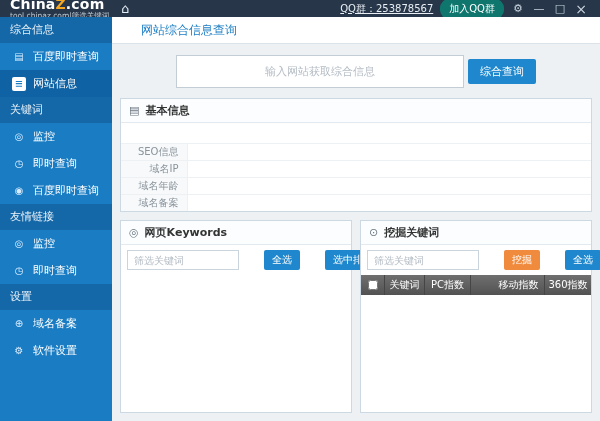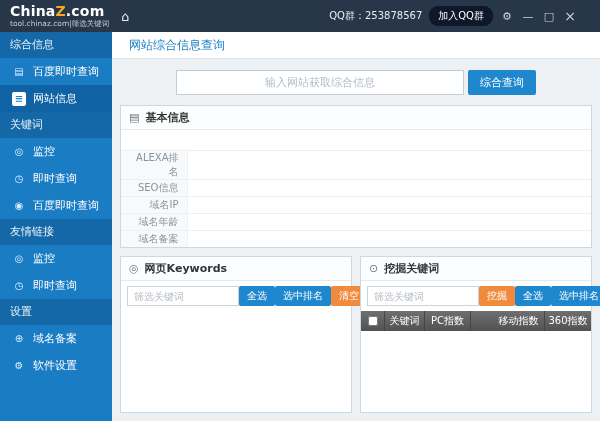--- a/index.html
+++ b/index.html
@@ -1,69 +1,69 @@
 <!DOCTYPE html>
 <html><head>
 <meta charset="utf-8">
 <style>
   * { box-sizing: border-box; margin: 0; padding: 0; }
   html,body { width:600px; height:421px; overflow:hidden; }
   body { font-family:"DejaVu Sans","Liberation Sans",sans-serif; background:#e9eef2; }
   .app { width:600px; height:421px; display:flex; flex-direction:column; }
 
   
-  .titlebar { height:32px; background:#273649; display:flex; align-items:center; padding:0 23px 0 10px; color:#fff; flex-shrink:0; }
+  .titlebar { height:17px; background:#273649; display:flex; align-items:center; padding:0 12px 0 10px; color:#fff; flex-shrink:0; }
   .logo { display:flex; flex-direction:column; justify-content:center; line-height:1.1; }
   .logo-main { font-size:14px; font-weight:bold; letter-spacing:.2px; }
   .logo-z { color:#f7a823; }
   .logo-sub { font-size:7.5px; color:#c3ced8; }
   .home-icon { margin-left:12px; font-size:13px; color:#e6eef5; cursor:pointer; }
   .titlebar-right { margin-left:auto; display:flex; align-items:center; gap:7px; }
-  .qq-label { font-size:10px; color:#e8eef4; }
-  .join-qq { background:#0f172a; color:#fff; border:none; font-size:10px; padding:3px 9px; border-radius:9px; cursor:pointer; font-family:inherit; }
+  .qq-label { font-size:10px; color:#e8eef4;text-decoration:underline; }
+  .join-qq { background:#0f766e; color:#fff; border:none; font-size:10px; padding:3px 9px; border-radius:9px; cursor:pointer; font-family:inherit; }
   .tb-icon { font-size:11px; color:#c9d4de; cursor:pointer; width:14px; text-align:center; }
   .tb-icon.close { font-size:14px; }
 
   
   .main { flex:1; display:flex; min-height:0; }
 
   
   .sidebar { width:112px; background:#1a7dc4; flex-shrink:0; color:#fff; overflow:hidden; }
   .side-section { background:#1568a8; font-size:11px; padding:0 10px; height:26px; line-height:26px; color:#eaf3fa; }
   .side-item { height:27px; display:flex; align-items:center; gap:7px; padding-left:12px; font-size:11px; cursor:pointer; }
   .side-item.active { background:#0f62a3; }
   .side-icon { width:14px; height:14px; line-height:14px; text-align:center; font-size:10px; color:#d8ecff; flex-shrink:0; }
   .side-item.active .side-icon { background:#fff; color:#1a7dc4; border-radius:2px; font-weight:bold; }
 
   
   .content { flex:1; min-width:0; display:flex; flex-direction:column; background:#edf1f4; }
-  .content-header { background:#fff; height:27px; line-height:26px; padding-left:17px; font-size:12px; color:#1a7dc4; border-bottom:1px solid #dbe3e9; flex-shrink:0; }
+  .content-header { background:#fff; height:27px; line-height:26px; padding-left:29px; font-size:12px; color:#1a7dc4; border-bottom:1px solid #dbe3e9; flex-shrink:0; }
 
   .search-row { display:flex; justify-content:center; align-items:center; gap:4px; padding:11px 0 10px; flex-shrink:0; }
-  .search-input { width:288px; height:25px; border:1px solid #c2cdd6; font-size:11px; text-align:center; color:#333; outline:none; font-family:inherit; background:#fff; }
+  .search-input { width:288px; height:33px; border:1px solid #c2cdd6; font-size:11px; text-align:center; color:#333; outline:none; font-family:inherit; background:#fff; }
   .search-input::placeholder { color:#b4bcc4; }
   .search-btn { width:68px; height:25px; background:#1e87cd; color:#fff; border:none; font-size:11px; border-radius:2px; cursor:pointer; font-family:inherit; }
 
   .panel { background:#fff; border:1px solid #ccd8e2; }
   .panel-header { height:24px; display:flex; align-items:center; gap:6px; padding:0 8px; border-bottom:1px solid #e2e9ef; background:#fbfdfe; font-size:11px; font-weight:bold; color:#333; flex-shrink:0; }
   .ph-icon { font-size:11px; color:#6a7680; font-weight:normal; }
 
   .basic-panel { margin:0 8px 8px; flex-shrink:0; }
   .basic-table { width:100%; border-collapse:collapse; font-size:10px; }
   .basic-table td { height:17px; border-top:1px solid #eef1f3; }
   .basic-table tr.spacer td { height:20px; border-top:none; background:#fff; }
   .basic-table td.lbl { width:66px; background:#f7f9fa; color:#8a949c; text-align:right; padding:0 8px; }
   .basic-table td.val { border-left:1px solid #eef1f3; background:#fff; }
 
   .bottom { flex:1; display:flex; gap:8px; margin:0 8px 8px; min-height:0; }
   .kw-panel { flex:1; display:flex; flex-direction:column; min-width:0; background:#fff; border:1px solid #ccd8e2; }
-  .kw-toolbar { display:flex; align-items:flex-start; gap:0; padding:5px 6px; flex-shrink:0; }
+  .kw-toolbar { display:flex; align-items:flex-start; gap:8px; padding:5px 6px; flex-shrink:0; }
   .filter-input { width:112px; height:20px; border:1px solid #c9d4dd; font-size:10px; padding:0 6px; color:#333; outline:none; font-family:inherit; }
   .filter-input::placeholder { color:#b4bcc4; }
-  .btn { height:20px; border:none; color:#fff; font-size:10px; padding:0 8px; border-radius:2px; cursor:pointer; font-family:inherit; white-space:nowrap; }
+  .btn { height:20px; border:none; color:#fff; font-size:10px; padding:0 8px; border-radius:2px; cursor:pointer; font-family:inherit; white-space:nowrap;margin-left:17px; }
   .btn.blue { background:#1e87cd; }
   .btn.orange { background:#f08a3c; }
   .kw-body { flex:1; background:#fff; }
 
   .mine-head { display:flex; align-items:center; background:linear-gradient(#6f6f6f,#525252); color:#fff; font-size:10px; height:20px; flex-shrink:0; }
   .mine-col { border-right:1px solid #454545; text-align:center; height:20px; line-height:20px; overflow:hidden; white-space:nowrap; }
   .col-check { width:24px; display:flex; align-items:center; justify-content:center; }
   .col-check input { width:10px; height:10px; margin:0; }
   .col-kw { flex:1; }
   .col-pc { width:46px; }
@@ -148,24 +148,20 @@
         <div class="panel-header">
           <span class="ph-icon">▤</span>
           <span>基本信息</span>
         </div>
         <table class="basic-table">
           <tbody>
               <tr class="spacer">
                 <td colspan="2"></td>
               </tr>
           <tr>
-            <td class="lbl">ALEXA排名</td>
-            <td class="val"></td>
-          </tr>
-          <tr>
             <td class="lbl">SEO信息</td>
             <td class="val"></td>
           </tr>
           <tr>
             <td class="lbl">域名IP</td>
             <td class="val"></td>
           </tr>
           <tr>
             <td class="lbl">域名年龄</td>
             <td class="val"></td>

